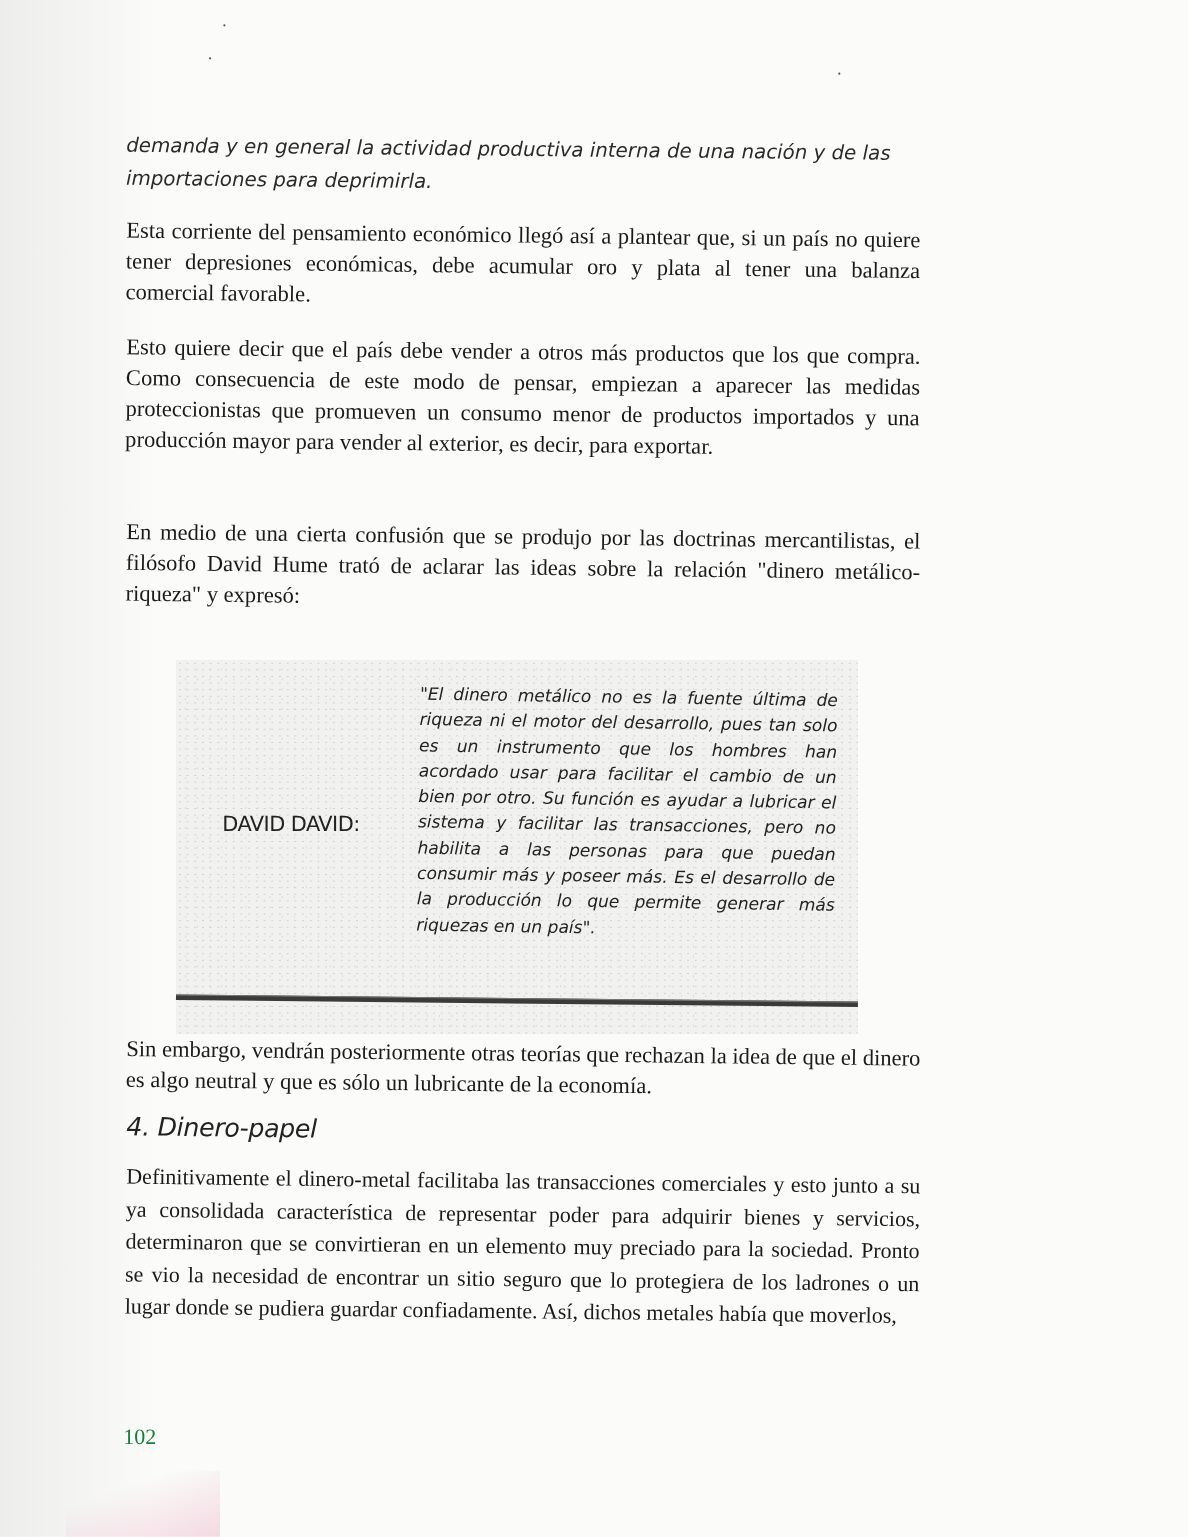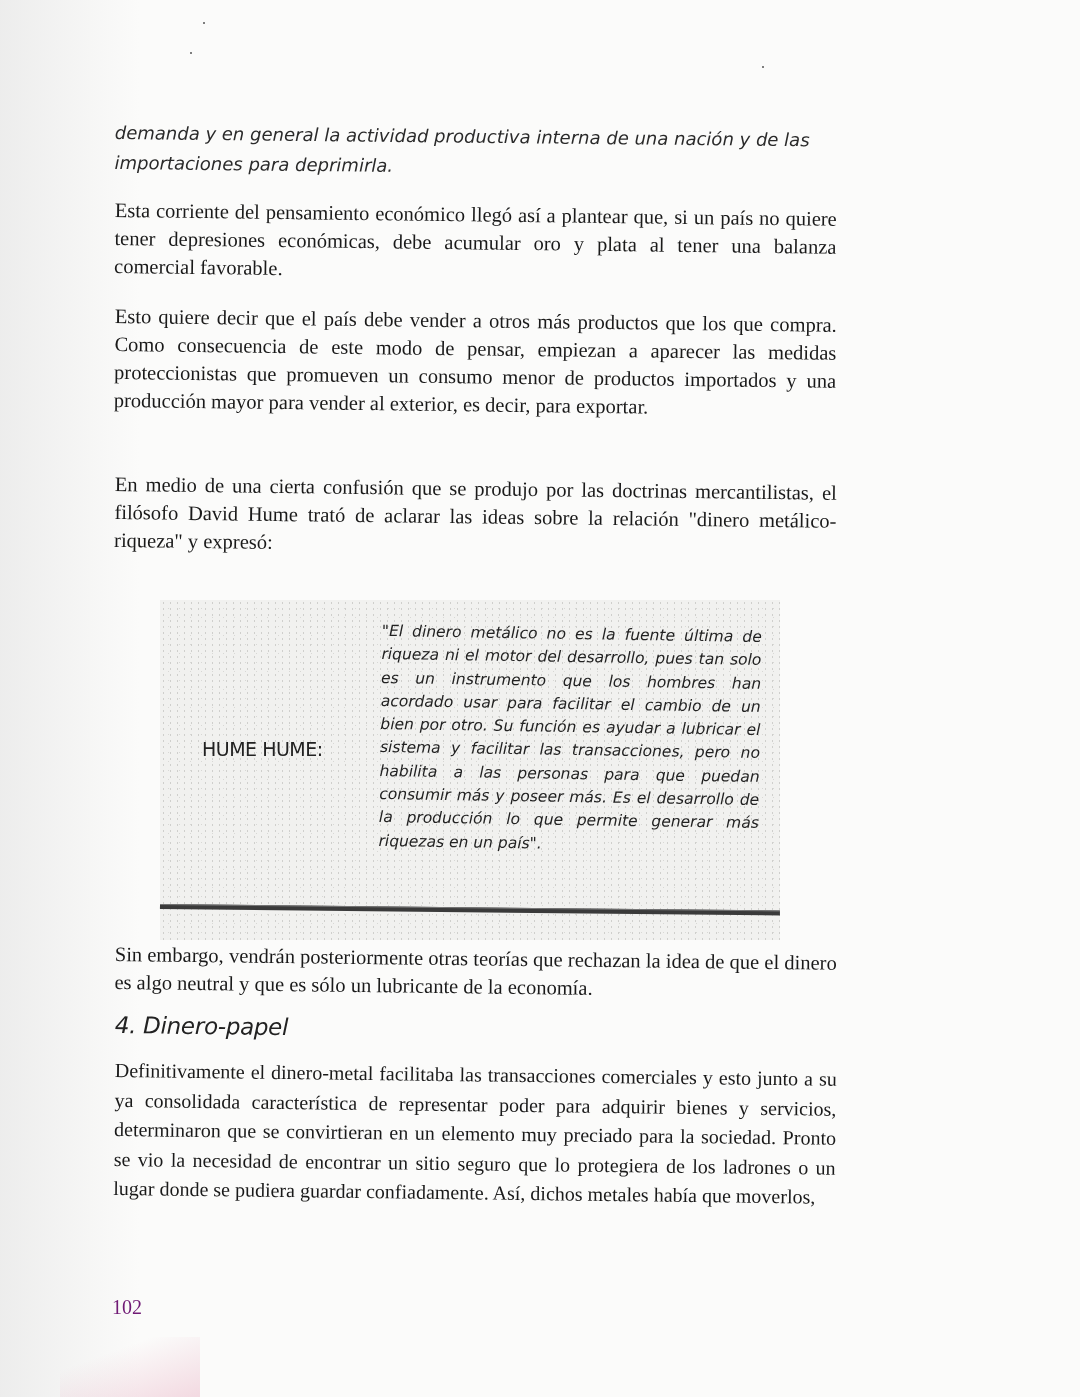--- a/index.html
+++ b/index.html
@@ -60,42 +60,42 @@
     .p4 { top: 940px; }
     .section-heading {
       position: absolute; left: 115px; top: 1012px;
       font-family: "DejaVu Sans", sans-serif; font-style: italic;
       font-size: 23px; color: #222; letter-spacing: -0.3px;
       transform: rotate(0.7deg); transform-origin: left top;
     }
     .p5 { top: 1056px; font-size: 20px; line-height: 29.5px; }
     .page-number {
       position: absolute; left: 112px; top: 1296px;
-      font-size: 20px; color: #701a75;
+      font-size: 20px; color: #15803d;
     }
     .speck { position: absolute; width: 2px; height: 2px; background: #555; border-radius: 50%; }
   </style>
 </head>
 <body>
 
 <div class="page-shade"></div>
 <div class="pink-corner"></div>
 
 <span class="speck" style="left:203px;top:22px"></span>
 <span class="speck" style="left:190px;top:52px"></span>
 <span class="speck" style="left:762px;top:66px"></span>
 
 <div class="block italic-intro">demanda y en general la actividad productiva interna de una nación y de las importaciones para deprimirla.</div>
 
 <div class="block para p1">Esta corriente del pensamiento económico llegó así a plantear que, si un país no quiere tener depresiones económicas, debe acumular oro y plata al tener una balanza comercial favorable.</div>
 <div class="block para p2">Esto quiere decir que el país debe vender a otros más productos que los que compra. Como consecuencia de este modo de pensar, empiezan a aparecer las medidas proteccionistas que promueven un consumo menor de productos importados y una producción mayor para vender al exterior, es decir, para exportar.</div>
 <div class="block para p3">En medio de una cierta confusión que se produjo por las doctrinas mercantilistas, el filósofo David Hume trató de aclarar las ideas sobre la relación "dinero metálico-riqueza" y expresó:</div>
 
 <div class="quote-box">
-  <div class="quote-label">HUME HUME:</div>
+  <div class="quote-label">DAVID DAVID:</div>
   <div class="quote-text">"El dinero metálico no es la fuente última de riqueza ni el motor del desarrollo, pues tan solo es un instrumento que los hombres han acordado usar para facilitar el cambio de un bien por otro. Su función es ayudar a lubricar el sistema y facilitar las transacciones, pero no habilita a las personas para que puedan consumir más y poseer más. Es el desarrollo de la producción lo que permite generar más riquezas en un país".</div>
   <div class="quote-rule"></div>
 </div>
 
 <div class="block para p4">Sin embargo, vendrán posteriormente otras teorías que rechazan la idea de que el dinero es algo neutral y que es sólo un lubricante de la economía.</div>
 
 <div class="section-heading">4. Dinero-papel</div>
 
 <div class="block para p5">Definitivamente el dinero-metal facilitaba las transacciones comerciales y esto junto a su ya consolidada característica de representar poder para adquirir bienes y servicios, determinaron que se convirtieran en un elemento muy preciado para la sociedad. Pronto se vio la necesidad de encontrar un sitio seguro que lo protegiera de los ladrones o un lugar donde se pudiera guardar confiadamente. Así, dichos metales había que moverlos,</div>
 

